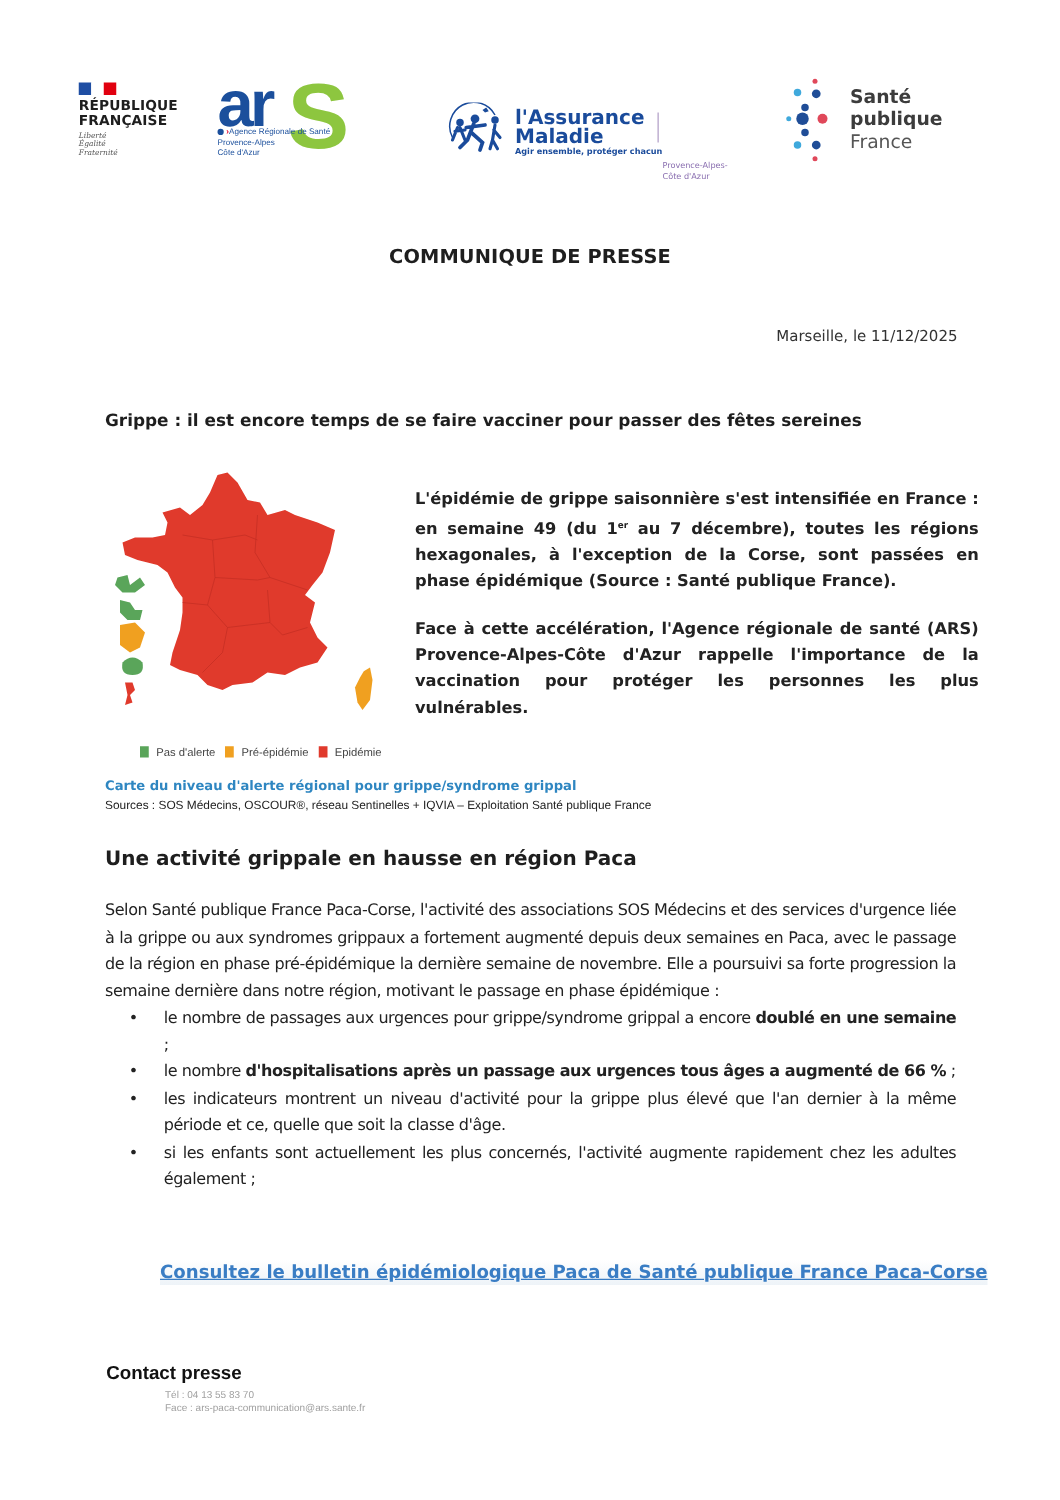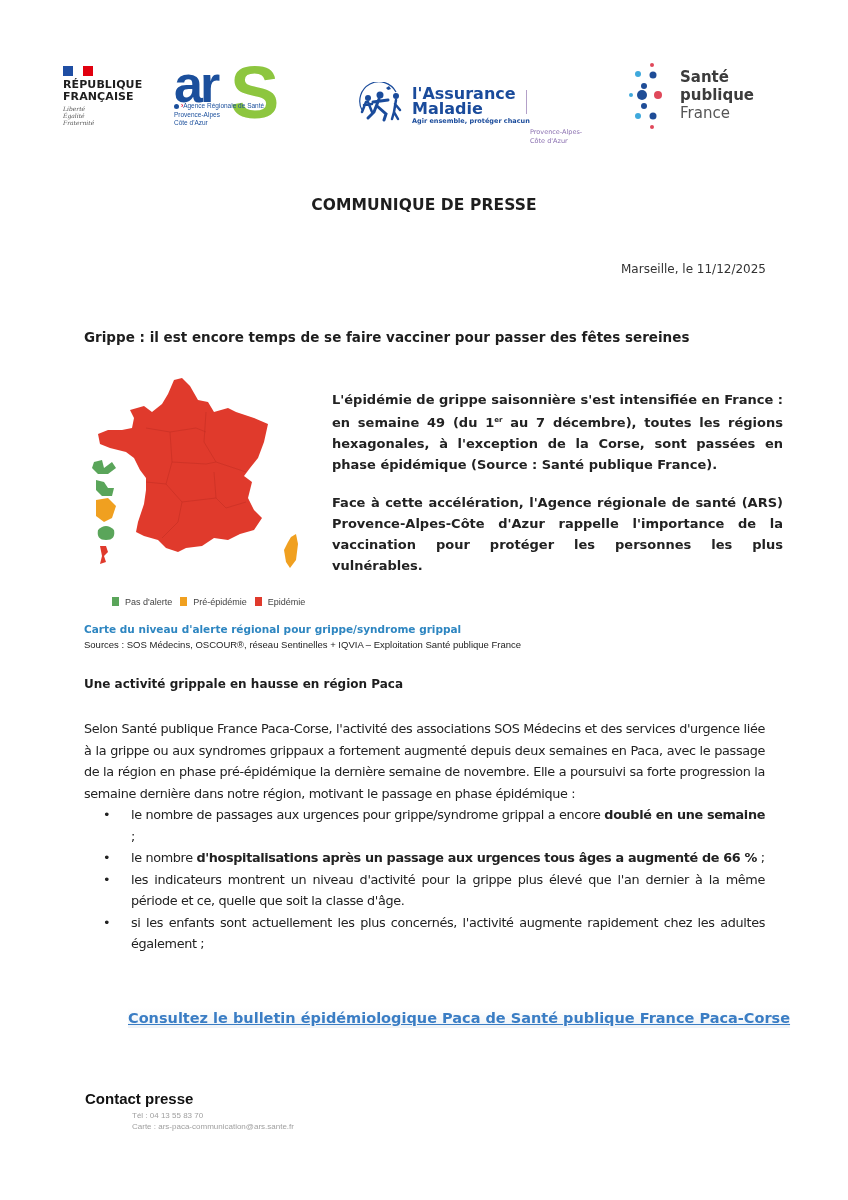--- a/index.html
+++ b/index.html
@@ -45,21 +45,21 @@
 
   
   .map { left: 86px; top: 372px; width: 220px; height: 210px; }
 
   .legend { left: 108px; top: 597px; font-family: "Liberation Sans", sans-serif; font-size: 9px; color: #444; display: flex; gap: 4px; white-space: nowrap; }
   .legend .sw { display: inline-block; width: 7px; height: 9px; margin-left: 4px; margin-right: 2px; vertical-align: middle; }
 
   .mapcap { left: 84px; top: 623px; font-family: "DejaVu Sans", sans-serif; font-weight: bold; font-size: 10.5px; color: #2e86c1; white-space: nowrap; }
   .mapsrc { left: 84px; top: 639px; font-family: "Liberation Sans", sans-serif; font-size: 9.5px; color: #222; white-space: nowrap; }
 
-  .sub { left: 84px; top: 677px; font-weight: bold; font-size: 12px; color: #1e1e1e; white-space: nowrap; }
+  .sub { left: 84px; top: 677px; font-weight: bold; font-size: 16px; color: #1e1e1e; white-space: nowrap; }
 
   .body { left: 84px; top: 718px; width: 681px; font-family: "DejaVu Sans", sans-serif; font-size: 12.8px; line-height: 21.5px; text-align: justify; color: #222; letter-spacing: -0.35px; }
   .body p { margin: 0; }
   .body ul { margin: 0; padding: 0 0 0 47px; list-style: none; }
   .body li { position: relative; }
   .body li::before { content: "•"; position: absolute; left: -28px; top: 0; }
   .body b { font-weight: bold; }
 
   .link { left: 128px; top: 1008px; font-weight: bold; font-size: 14.5px; color: #3a7dc4; text-decoration: underline; white-space: nowrap; background: linear-gradient(#ffffff, #eef3f8); padding: 2px 0; }
 
@@ -199,13 +199,13 @@
     <li><span>le nombre </span><b>d'hospitalisations après un passage aux urgences tous âges a augmenté de 66 %</b><span> ;</span></li>
     <li><span>les indicateurs montrent un niveau d'activité pour la grippe plus élevé que l'an dernier à la même période et ce, quelle que soit la classe d'âge.</span></li>
     <li><span>si les enfants sont actuellement les plus concernés, l'activité augmente rapidement chez les adultes également ;</span></li>
   </ul>
 </div>
 
 <a class="abs link">Consultez le bulletin épidémiologique Paca de Santé publique France Paca-Corse</a>
 
 <div class="abs contact">Contact presse</div>
 <div class="abs contact-tel">Tél : 04 13 55 83 70</div>
-<div class="abs contact-mail">Carte : ars-paca-communication@ars.sante.fr</div>
+<div class="abs contact-mail">Face : ars-paca-communication@ars.sante.fr</div>
 
 </body></html>

